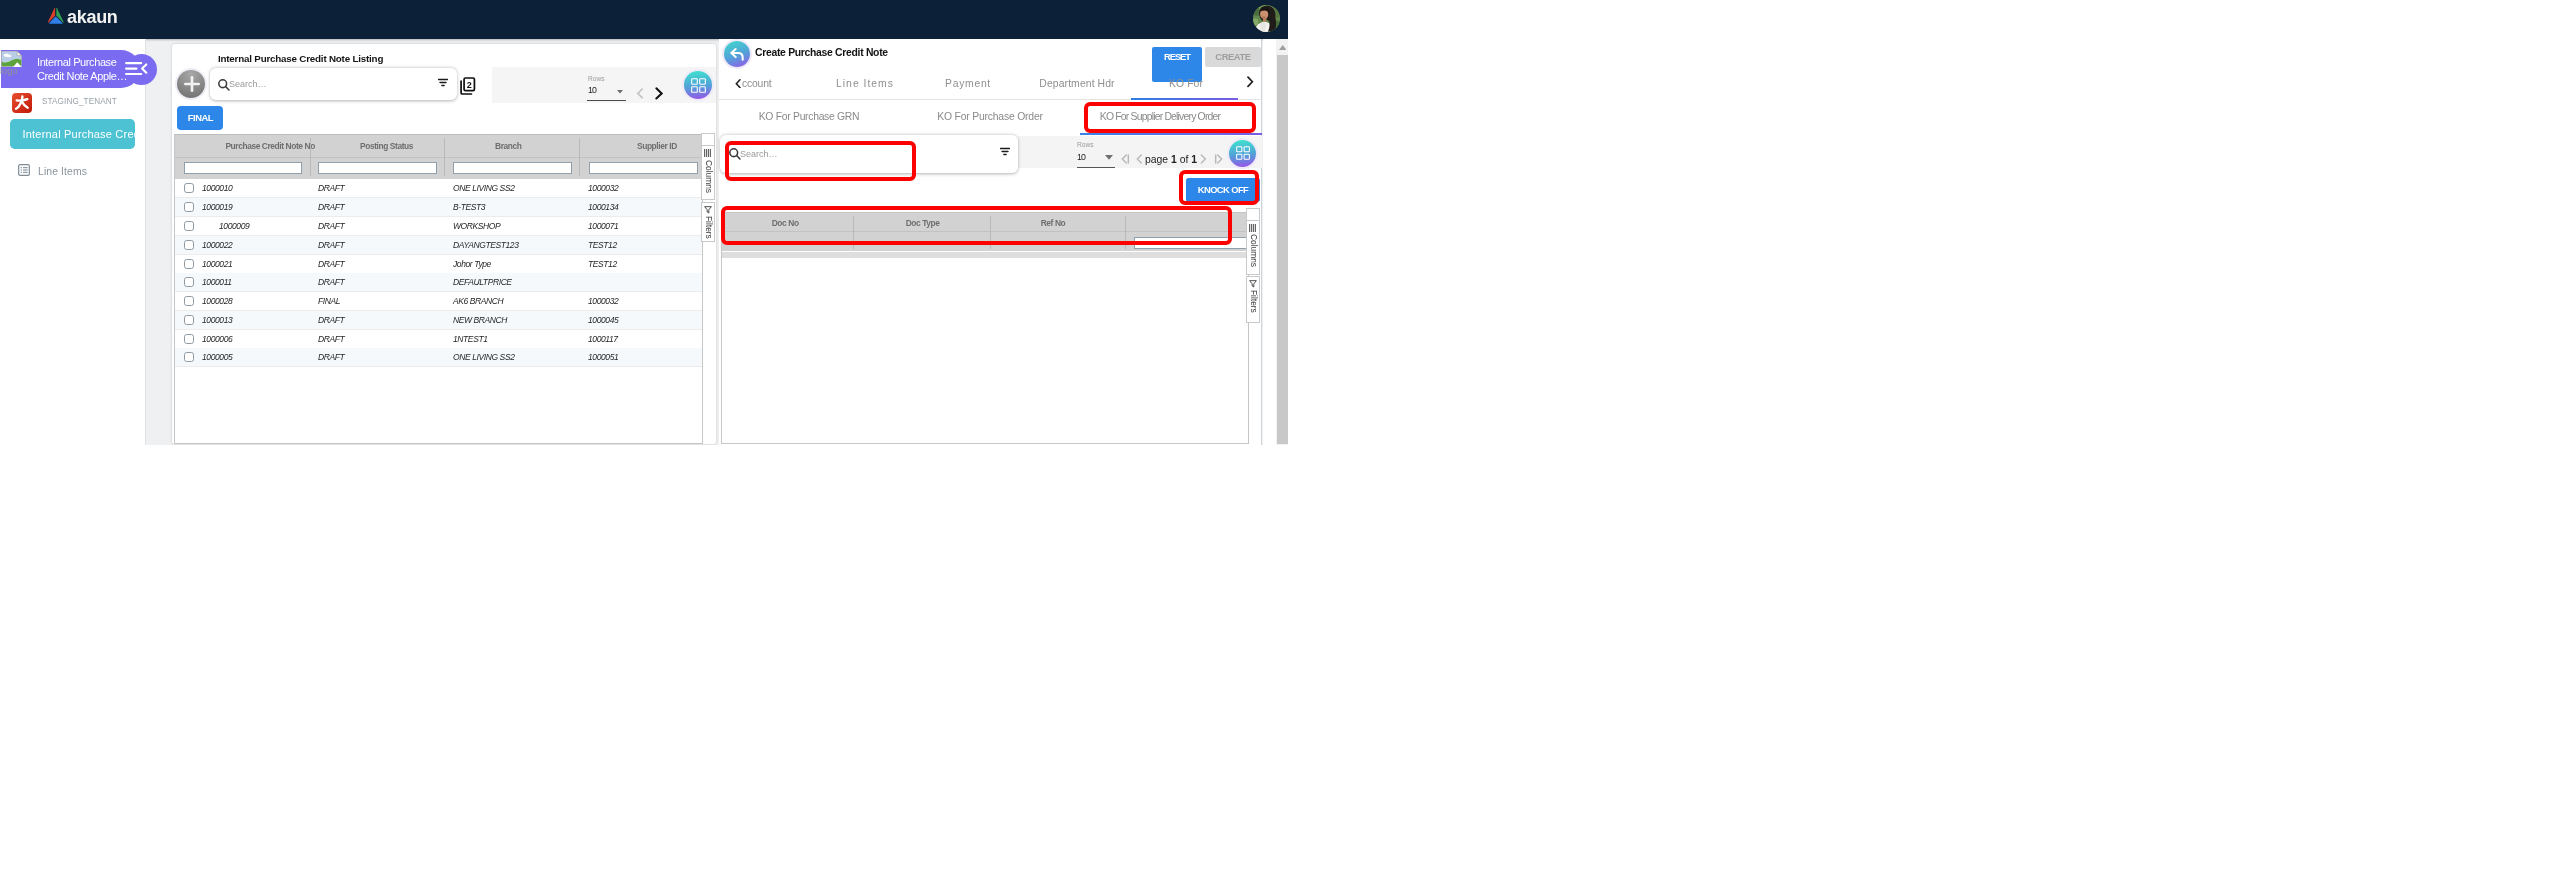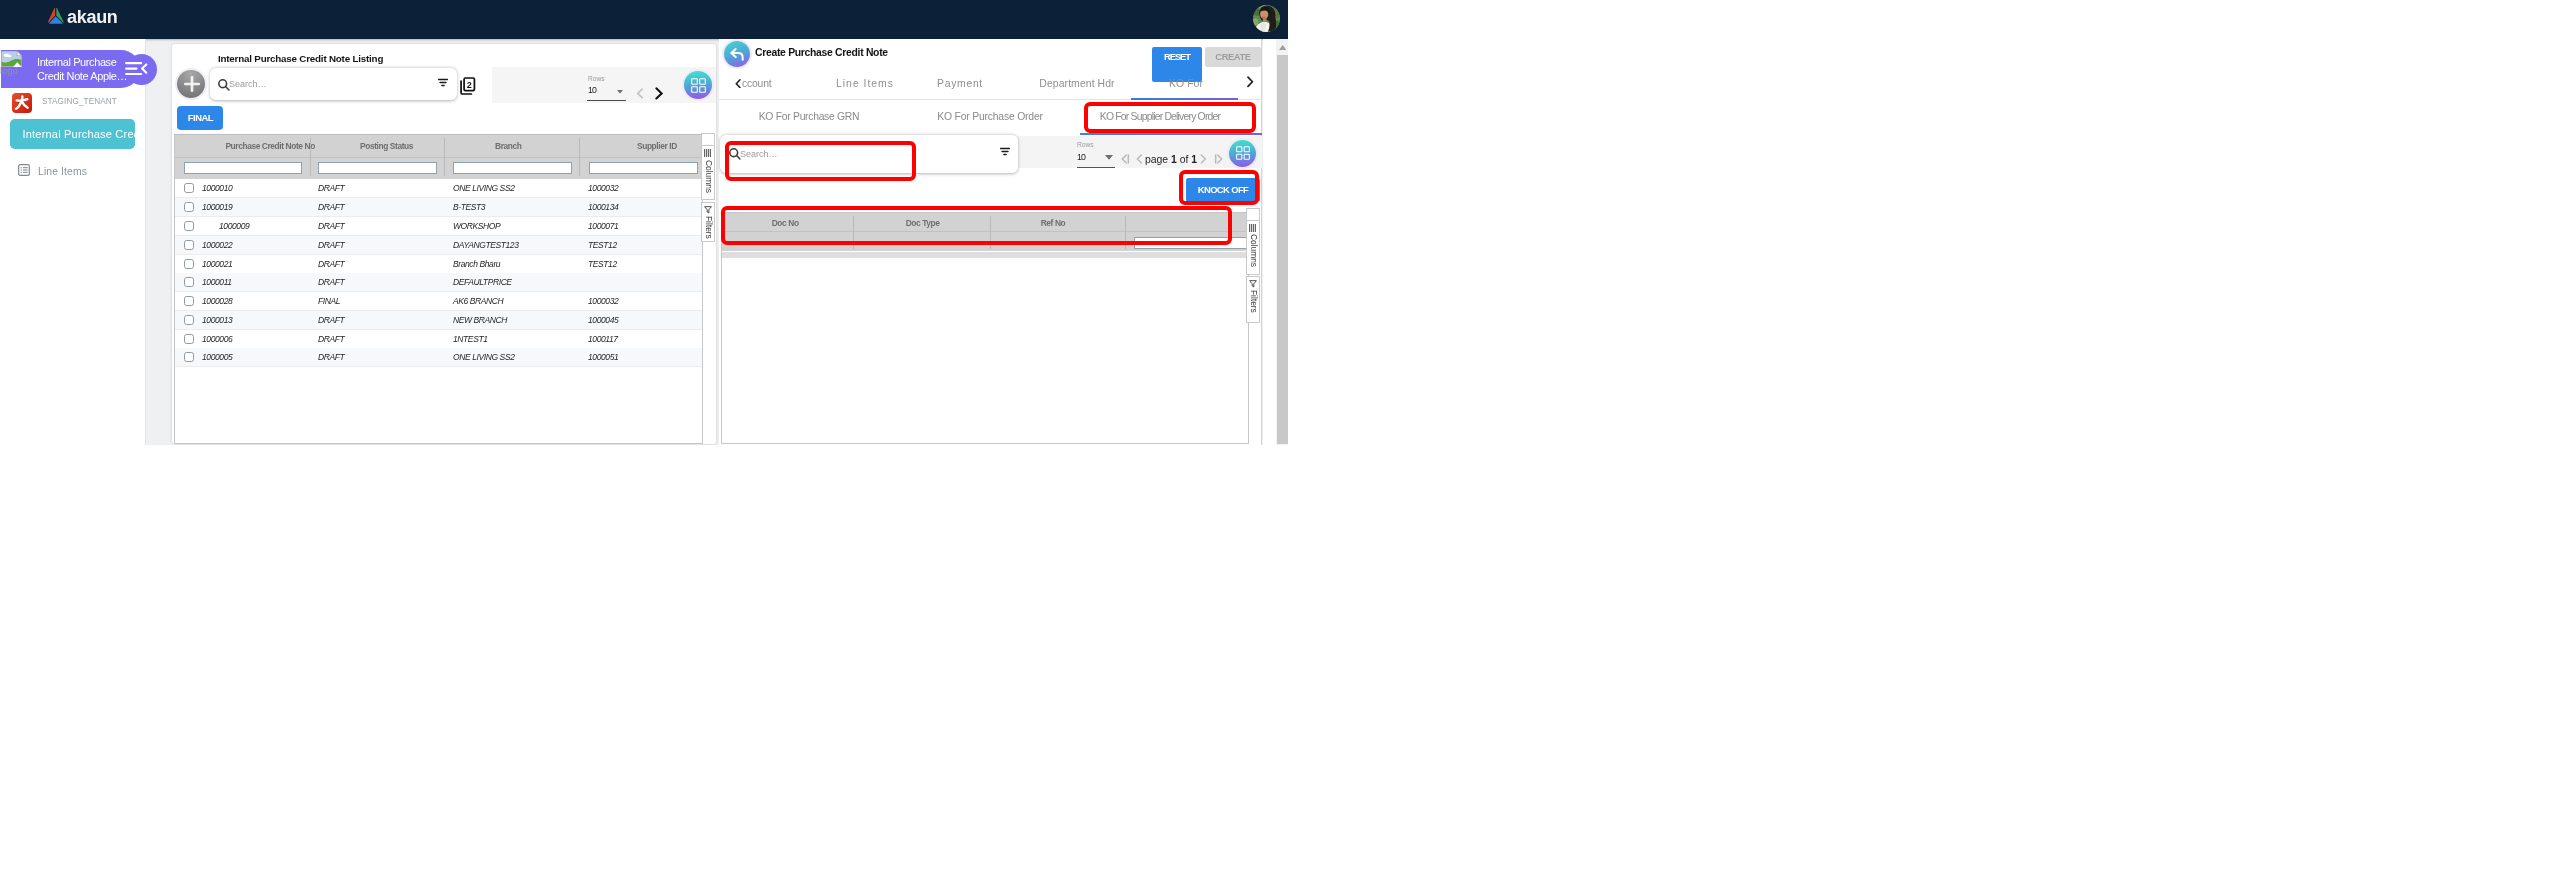--- a/index.html
+++ b/index.html
@@ -233,21 +233,21 @@
           <div class="cbx" style="left:9px;top:4.3px"></div>
           <div class="cell" style="left:27px;top:3.7px">1000022</div>
           <div class="cell" style="left:143px;top:3.7px">DRAFT</div>
           <div class="cell" style="left:278px;top:3.7px">DAYANGTEST123</div>
           <div class="cell" style="left:413px;top:3.7px">TEST12</div>
         </div>
       <div class="mrow" style="top:120px;background:#fff;">
           <div class="cbx" style="left:9px;top:4.3px"></div>
           <div class="cell" style="left:27px;top:3.7px">1000021</div>
           <div class="cell" style="left:143px;top:3.7px">DRAFT</div>
-          <div class="cell" style="left:278px;top:3.7px">Branch Bharu</div>
+          <div class="cell" style="left:278px;top:3.7px">Johor Type</div>
           <div class="cell" style="left:413px;top:3.7px">TEST12</div>
         </div>
       <div class="mrow" style="top:138px;background:#f6f9fc;">
           <div class="cbx" style="left:9px;top:4.3px"></div>
           <div class="cell" style="left:27px;top:3.7px">1000011</div>
           <div class="cell" style="left:143px;top:3.7px">DRAFT</div>
           <div class="cell" style="left:278px;top:3.7px">DEFAULTPRICE</div>
         </div>
       <div class="mrow" style="top:157px;background:#fff;">
           <div class="cbx" style="left:9px;top:4.3px"></div>
@@ -303,21 +303,21 @@
       <path d="M2.5,7.5 L12,7.5 Q19,7.5 19,14 L19,17.5" fill="none" stroke="#fff" stroke-width="3" stroke-linecap="round"></path>
     </svg>
     <div id="rtitle">Create Purchase Credit Note</div>
     <div id="resetbtn">RESET</div>
     <div id="createbtn">CREATE</div>
     <svg class="abs" style="left:16px;top:40px" width="6" height="9.4" viewBox="0 0 10 17">
         <path d="M8.5,1.5 L2,8.5 L8.5,15.5" fill="none" stroke="#222" stroke-width="2.8" stroke-linecap="round"></path>
       </svg>
     <div class="tab" style="left:23px;letter-spacing:-0.2px;">ccount</div>
     <div class="tab" style="left:146px;transform:translateX(-50%);letter-spacing:1px;">Line Items</div>
-    <div class="tab" style="left:241px;transform:translateX(-50%);letter-spacing:0.7px;">Payment</div>
+    <div class="tab" style="left:249px;transform:translateX(-50%);letter-spacing:0.7px;">Payment</div>
     <div class="tab" style="left:358px;transform:translateX(-50%);letter-spacing:0.1px;">Department Hdr</div>
     <div class="tab" style="left:467px;transform:translateX(-50%);letter-spacing:0.1px;">KO For</div>
     <svg class="abs" style="left:528px;top:37px" width="6.7" height="11.5" viewBox="0 0 10 17">
         <path d="M1.5,1.5 L8,8.5 L1.5,15.5" fill="none" stroke="#222" stroke-width="2.6" stroke-linecap="round"></path>
       </svg>
     <div id="tabline"></div>
     <div id="kounder"></div>
     <div class="stab" style="left:90px;transform:translateX(-50%);letter-spacing:-0.3px;">KO For Purchase GRN</div>
     <div class="stab" style="left:271px;transform:translateX(-50%);letter-spacing:-0.2px;">KO For Purchase Order</div>
     <div class="stab" style="left:441px;transform:translateX(-50%);letter-spacing:-0.8px;">KO For Supplier Delivery Order</div>

